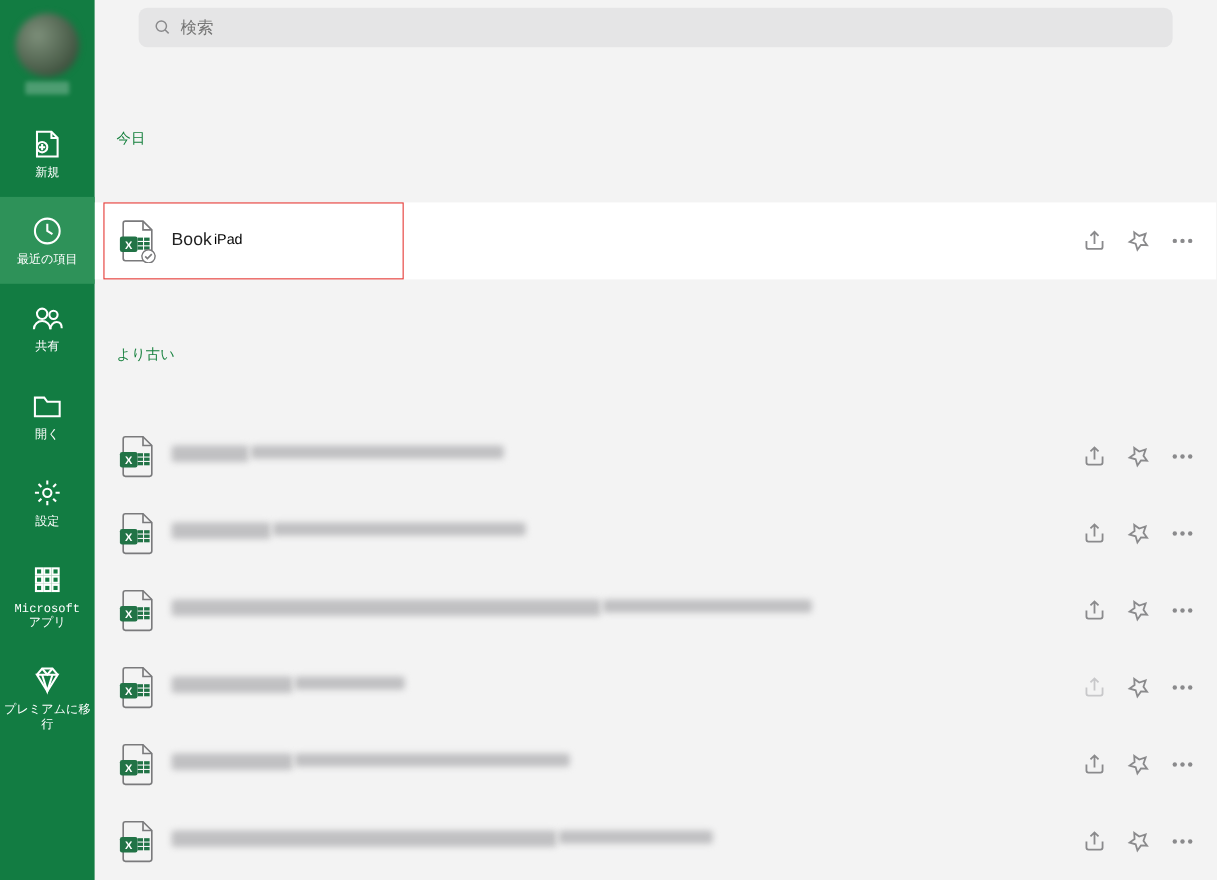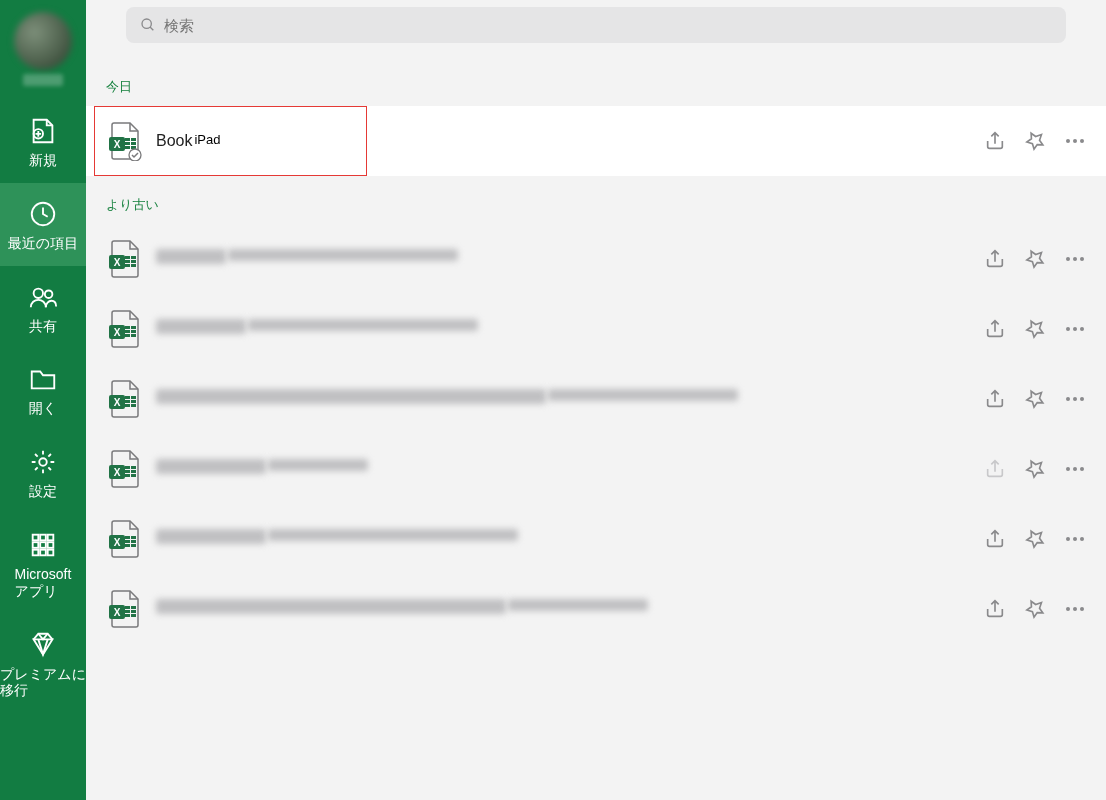--- a/index.html
+++ b/index.html
@@ -43,26 +43,27 @@
   flex-direction: column;
   align-items: center;
   justify-content: center;
   padding: 16px 0 14px;
   cursor: pointer;
   font-size: 11px;
   gap: 6px;
 }
 .nav-item.active { background: #2e9259; }
 .nav-item svg { width: 30px; height: 30px; fill: none; stroke: #fff; stroke-width: 2; }
-.nav-item span { font-size: 14px; color: #fff; text-align: left; line-height: 1.2; }
+.nav-item span { font-size: 11px; color: #fff; text-align: center; line-height: 1.2; font-family: Liberation Mono, monospace; }
 .main {
   flex: 1;
   display: flex;
   flex-direction: column;
   overflow: hidden;
+  gap: 39px;
 }
 .search-wrap {
   padding: 7px 40px 7px 40px;
 }
 .search-bar {
   background: #e5e5e6;
   border-radius: 8px;
   height: 36px;
   display: flex;
   align-items: center;

